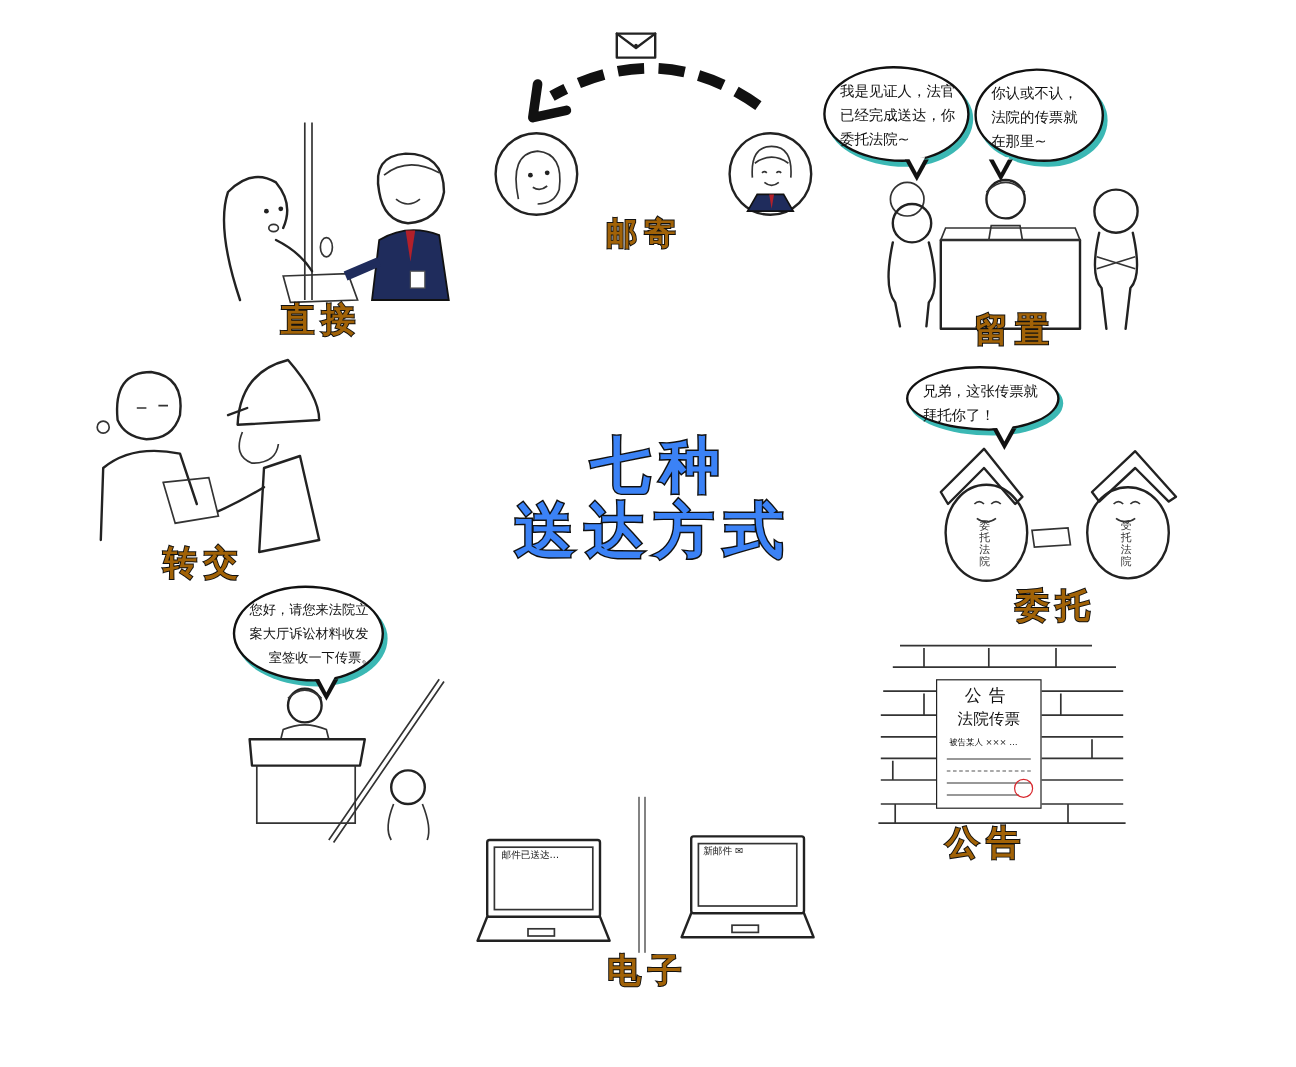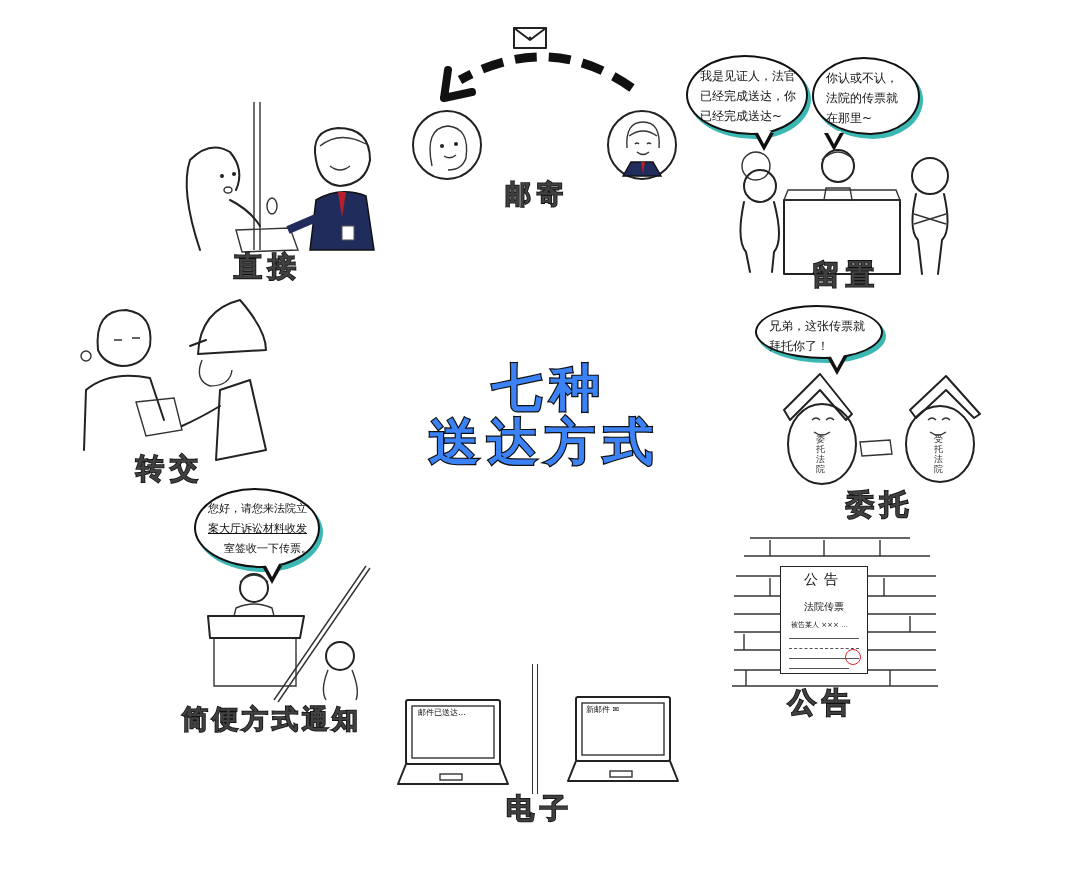--- a/index.html
+++ b/index.html
@@ -1,18 +1,18 @@
 <!DOCTYPE html>
 <html><head>
 <meta charset="utf-8">
 <style>
   html,body{margin:0;padding:0;background:#ffffff;}
   body{width:1080px;height:889px;position:relative;overflow:hidden;font-family:"DejaVu Sans",sans-serif;color:#111;}
   .abs{position:absolute;}
-  .label{position:absolute;font-family:"DejaVu Sans",sans-serif;font-size:28px;letter-spacing:6px;color:#404040;
+  .label{position:absolute;font-family:"DejaVu Sans",sans-serif;font-size:28px;letter-spacing:6px;color:#a16207;
     -webkit-text-stroke:1.6px #111;paint-order:stroke fill;font-weight:bold;white-space:nowrap;}
   .title{position:absolute;font-family:"DejaVu Sans",sans-serif;font-weight:bold;color:#3b82f6;
     -webkit-text-stroke:2.4px #111;paint-order:stroke fill;white-space:nowrap;text-align:center;}
   .bubble{position:absolute;background:#fff;border:2.5px solid #111;border-radius:48% 52% 46% 54% / 50% 50% 50% 50%;
     box-shadow:3px 4px 0 0 #3bb8b4;font-size:12px;line-height:22px;padding:8px 12px;box-sizing:border-box;color:#111;}
   .bubble .tail{position:absolute;width:0;height:0;border-left:10px solid transparent;border-right:10px solid transparent;border-top:18px solid #111;}
   .bubble .tail:after{content:"";position:absolute;left:-7px;top:-20px;border-left:7px solid transparent;border-right:7px solid transparent;border-top:13px solid #fff;}
   .line{white-space:nowrap;}
   svg{position:absolute;overflow:visible;}
   .stroke{fill:none;stroke:#222;stroke-width:2;stroke-linecap:round;stroke-linejoin:round;}
@@ -70,21 +70,21 @@
     <path d="M168 92 L172 118 L176 92 Z" fill="#b3202a"></path>
     <path d="M146 118 Q132 124 118 130" stroke="#1f2c5c" stroke-width="8" fill="none"></path>
     <rect x="172" y="126" width="12" height="14" fill="#fff" stroke="#555" stroke-width="1"></rect>
   </svg>
   <div class="label" style="left:64px;top:148px;">直接</div>
 </div>
 
 <div class="bubble" style="left:686px;top:55px;width:122px;height:80px;">
   <div class="line">我是见证人，法官</div>
   <div class="line" style="margin-top:-2px;">已经完成送达，你</div>
-  <div class="line" style="margin-top:-2px;">已经完成送达~</div>
+  <div class="line" style="margin-top:-2px;">委托法院~</div>
   <div class="tail" style="left:66px;bottom:-18px;"></div>
 </div>
 <div class="bubble" style="left:812px;top:57px;width:108px;height:78px;">
   <div class="line">你认或不认，</div>
   <div class="line" style="margin-top:-2px;">法院的传票就</div>
   <div class="line" style="margin-top:-2px;">在那里~</div>
   <div class="tail" style="left:10px;bottom:-18px;"></div>
 </div>
 <div class="abs" style="left:730px;top:140px;width:230px;height:150px;">
   <svg style="left:0;top:0;" width="230" height="140" viewBox="0 0 230 140">
@@ -134,57 +134,56 @@
     <ellipse cx="180" cy="74" rx="34" ry="38" class="stroke"></ellipse>
     <path d="M168 50 Q172 46 176 50 M182 50 Q186 46 190 50 M170 62 Q178 68 186 62" class="thin"></path>
   </svg>
   <div class="abs" style="left:56px;top:64px;width:12px;font-size:9px;line-height:10px;color:#333;">委托法院</div>
   <div class="abs" style="left:174px;top:64px;width:12px;font-size:9px;line-height:10px;color:#333;">受托法院</div>
   <div class="label" style="left:86px;top:116px;">委托</div>
 </div>
 
 <div class="bubble" style="left:194px;top:488px;width:126px;height:80px;font-size:11px;">
   <div class="line">您好，请您来法院立</div>
-  <div class="line" style="margin-top:-2px;text-decoration:underline;">案大厅诉讼材料收发</div>
+  <div class="line" style="margin-top:-2px;">案大厅诉讼材料收发</div>
   <div class="line" style="margin-top:-2px;padding-left:16px;">室签收一下传票。</div>
   <div class="tail" style="left:66px;bottom:-18px;"></div>
 </div>
 <div class="abs" style="left:170px;top:560px;width:220px;height:180px;">
   <svg style="left:0;top:0;" width="220" height="140" viewBox="0 0 220 140">
     <circle cx="84" cy="28" r="14" class="stroke"></circle>
     <path d="M70 22 Q84 8 98 22" class="thin"></path>
     <path d="M66 48 Q84 40 102 48 L104 56 L64 56 Z" class="thin"></path>
     <path d="M38 56 L134 56 L130 78 L40 78 Z" class="stroke"></path>
     <path d="M44 78 L44 126 L126 126 L126 78" class="thin"></path>
     <path d="M196 6 L104 140 M200 8 L108 142" class="thin"></path>
     <circle cx="170" cy="96" r="14" class="stroke"></circle>
     <path d="M158 110 Q150 130 156 140 M182 110 Q190 130 186 140" class="thin"></path>
   </svg>
-  <div class="label" style="left:12px;top:142px;font-size:26px;letter-spacing:4px;">简便方式通知</div>
 </div>
 
 <div class="abs" style="left:730px;top:530px;width:210px;height:200px;">
   <svg style="left:0;top:0;" width="210" height="160" viewBox="0 0 210 160">
     <g class="thin">
       <path d="M20 8 L180 8"></path>
         <path d="M14 26 L200 26"></path>
         <path d="M6 46 L206 46"></path>
       <path d="M4 66 L206 66"></path>
         <path d="M4 84 L206 84"></path>
         <path d="M4 102 L206 102"></path>
       <path d="M4 120 L206 120"></path>
         <path d="M4 140 L206 140"></path>
         <path d="M2 156 L208 156"></path>
       <path d="M40 10 L40 26 M94 10 L94 26 M150 10 L150 26"></path>
       <path d="M40 48 L40 66 M154 48 L154 66 M180 86 L180 102 M14 104 L14 120 M16 140 L16 156 M160 140 L160 156"></path>
     </g>
   </svg>
   <div class="abs" style="left:50px;top:36px;width:86px;height:106px;background:#fff;border:1.6px solid #222;">
     <div style="text-align:center;font-size:14px;margin-top:4px;letter-spacing:6px;">公告</div>
-    <div style="text-align:center;font-size:10px;margin-top:11px;">法院传票</div>
+    <div style="text-align:center;font-size:13px;margin-top:1px;">法院传票</div>
     <div style="font-size:7px;margin:6px 0 0 10px;white-space:nowrap;">被告某人 ××× …</div>
     <div style="border-top:1px solid #555;margin:8px 8px 0 8px;"></div>
     <div style="border-top:1px dashed #555;margin:9px 8px 0 8px;"></div>
     <div style="border-top:1px solid #555;margin:9px 8px 0 8px;"></div>
     <div style="border-top:1px solid #555;margin:9px 18px 0 8px;"></div>
     <div style="position:absolute;right:6px;bottom:8px;width:14px;height:14px;border:1.4px solid #d8262c;border-radius:50%;"></div>
   </div>
   <div class="label" style="left:58px;top:154px;">公告</div>
 </div>
 

